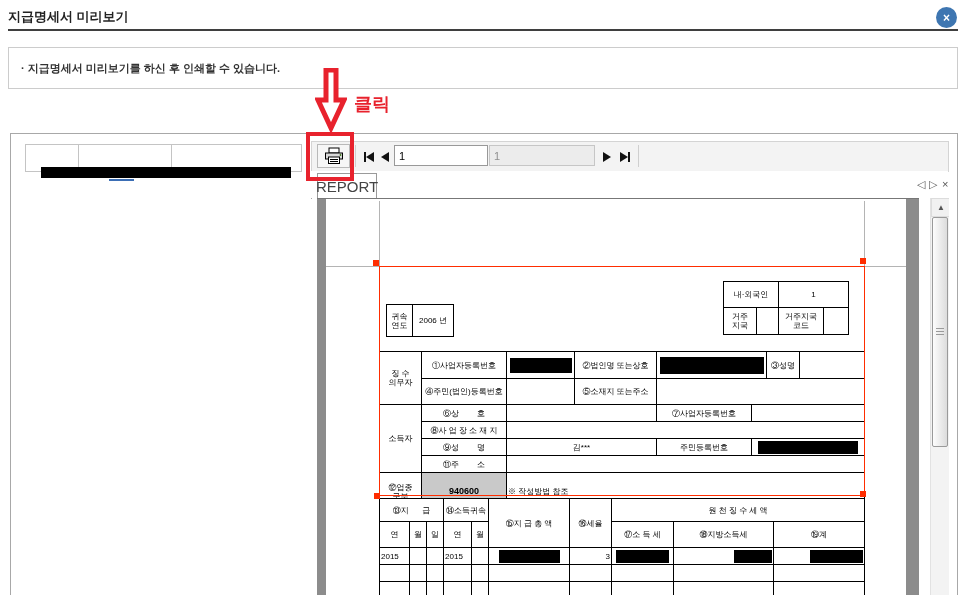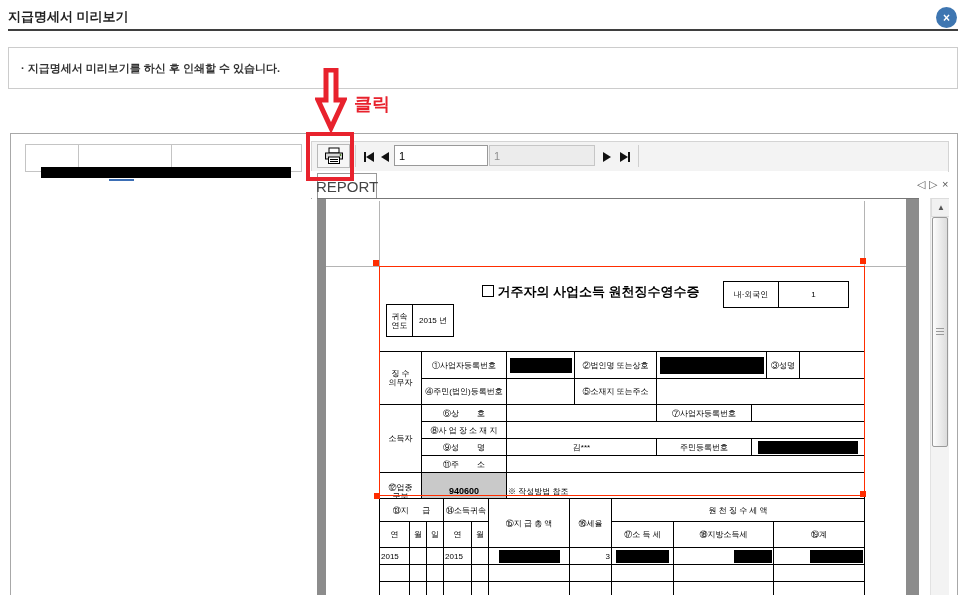--- a/index.html
+++ b/index.html
@@ -186,50 +186,55 @@
         <div class="abs guide-v1"></div>
         <div class="abs guide-v2"></div>
 
         <div class="abs sel-rect"></div>
         <div class="abs handle" style="left:47px;top:61px"></div>
         <div class="abs handle" style="left:534px;top:59px"></div>
         <div class="abs handle" style="left:534px;top:292px"></div>
         <div class="abs handle" style="left:48px;top:294px"></div>
 
         <div class="abs t-block">
-          <div class="t-line">
-            <span class="cbx-big"></span><span>거주자의 사업소득 원천징수영수증</span>
-          </div>
         </div>
 
         <table class="frm yearbox" style="left:60px;top:105px;width:67px">
           <colgroup>
               <col style="width:26px">
               <col style="width:41px">
             </colgroup>
           <tbody>
               <tr style="height:32px">
             <td>귀속
 연도</td>
-            <td>2015 년</td>
+            <td>2006 년</td>
           </tr>
         </tbody>
           </table>
 
         <table class="frm" style="left:397px;top:82px;width:125px">
           <colgroup>
               <col style="width:33px">
               <col style="width:22px">
               <col style="width:45px">
               <col style="width:25px">
             </colgroup>
           <tbody>
               <tr style="height:26px">
             <td colspan="2">내·외국인</td>
             <td colspan="2">1</td>
+          </tr>
+          <tr style="height:27px">
+            <td>거주
+지국</td>
+            <td></td>
+            <td style="white-space:pre-line">거주지국
+코드</td>
+            <td></td>
           </tr>
         </tbody>
           </table>
 
         <table class="frm" style="left:53px;top:152px;width:485px">
           <colgroup>
               <col style="width:42px">
               <col style="width:85px">
               <col style="width:68px">
               <col style="width:82px">

